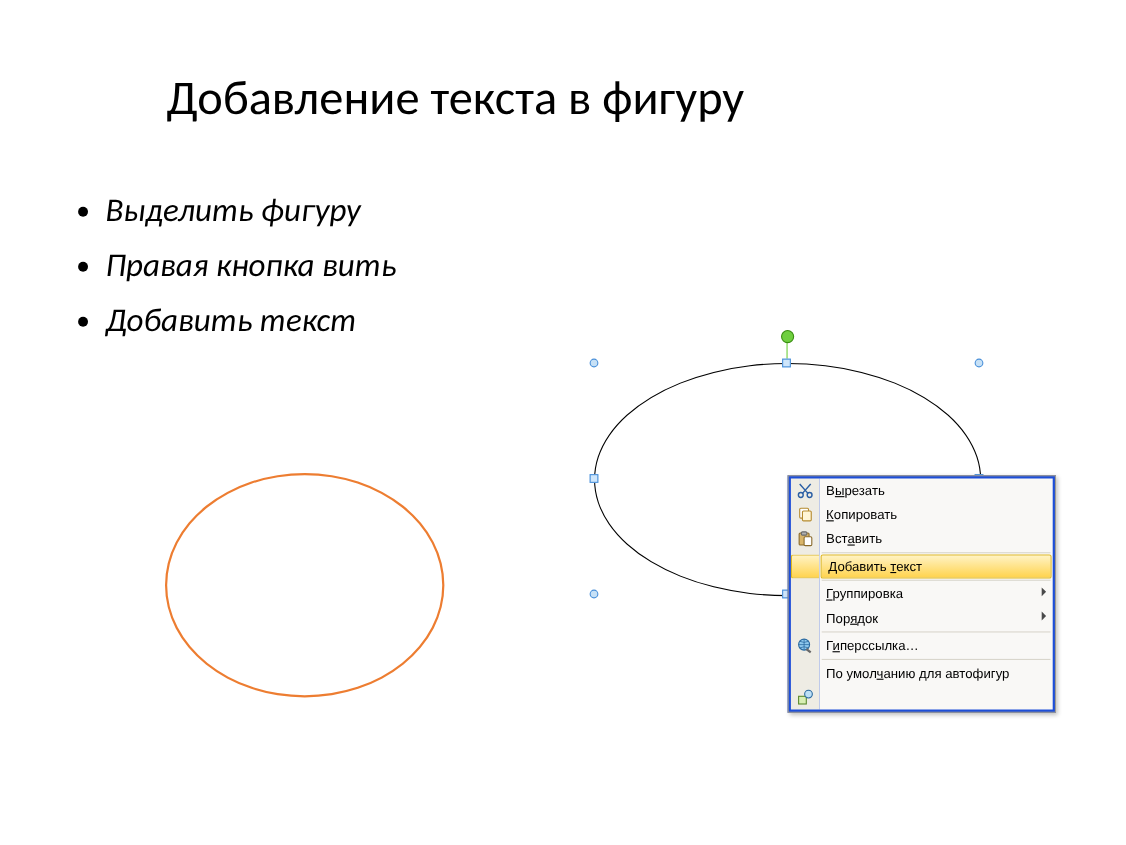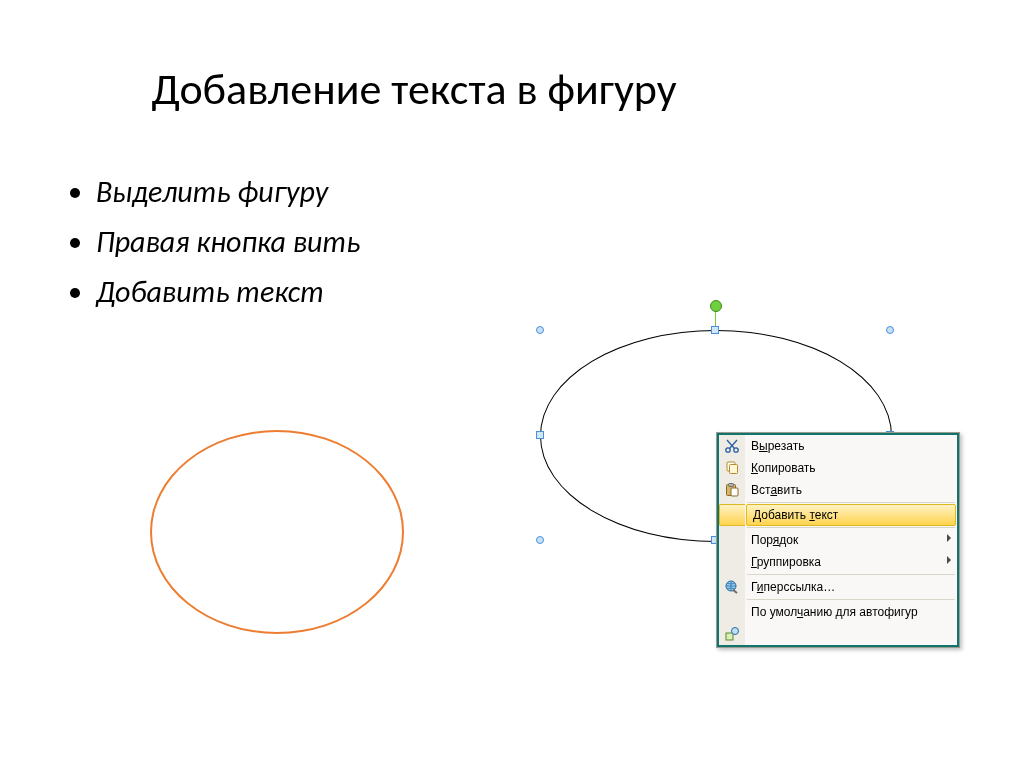--- a/index.html
+++ b/index.html
@@ -107,21 +107,21 @@
     width: 1px;
     height: 18px;
     background: #6FCF3F;
   }
   
   .context-menu {
     position: absolute;
     left: 716px;
     top: 432px;
     width: 238px;
-    background: #0f766e;
+    background: #1d4ed8;
     border: 1px solid #9e9a90;
     box-shadow: 2px 2px 4px rgba(0,0,0,0.25);
     font-family: Tahoma, "Segoe UI", sans-serif;
     font-size: 12px;
     padding: 2px;
   }
   .menu-strip {
     display: flex;
   }
   .icon-col {
@@ -263,25 +263,25 @@
           </div>
           <div class="menu-item">
             <span>Вст<span class="underline-letter">а</span>вить</span>
           </div>
           <div class="menu-sep"></div>
           <div class="menu-item menu-highlight">
             <span>Добавить <span class="underline-letter">т</span>екст</span>
           </div>
           <div class="menu-sep"></div>
           <div class="menu-item">
+            <span><span class="underline-letter">Г</span>руппировка</span>
+            <span class="arrow"></span>
+          </div>
+          <div class="menu-item">
             <span>Пор<span class="underline-letter">я</span>док</span>
-            <span class="arrow"></span>
-          </div>
-          <div class="menu-item">
-            <span><span class="underline-letter">Г</span>руппировка</span>
             <span class="arrow"></span>
           </div>
           <div class="menu-sep"></div>
           <div class="menu-item">
             <span>Г<span class="underline-letter">и</span>перссылка…</span>
           </div>
           <div class="menu-sep"></div>
           <div class="menu-item">
             <span>По умол<span class="underline-letter">ч</span>анию для автофигур</span>
           </div>

